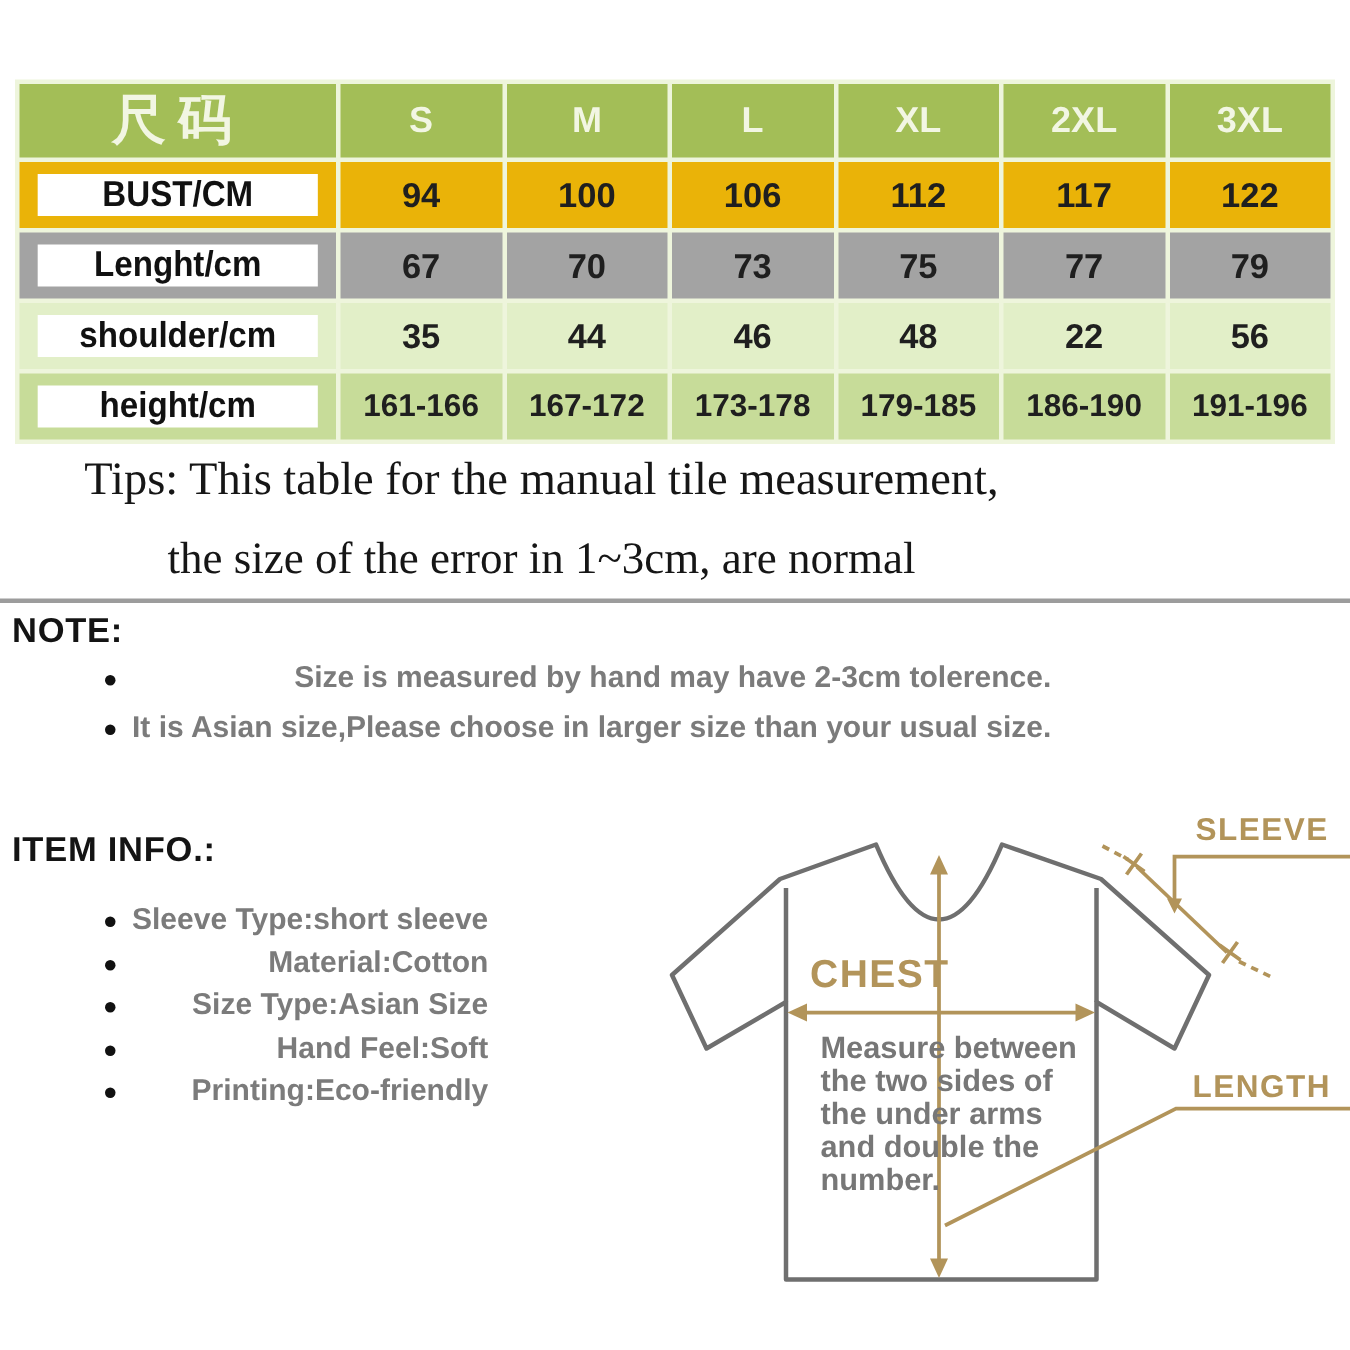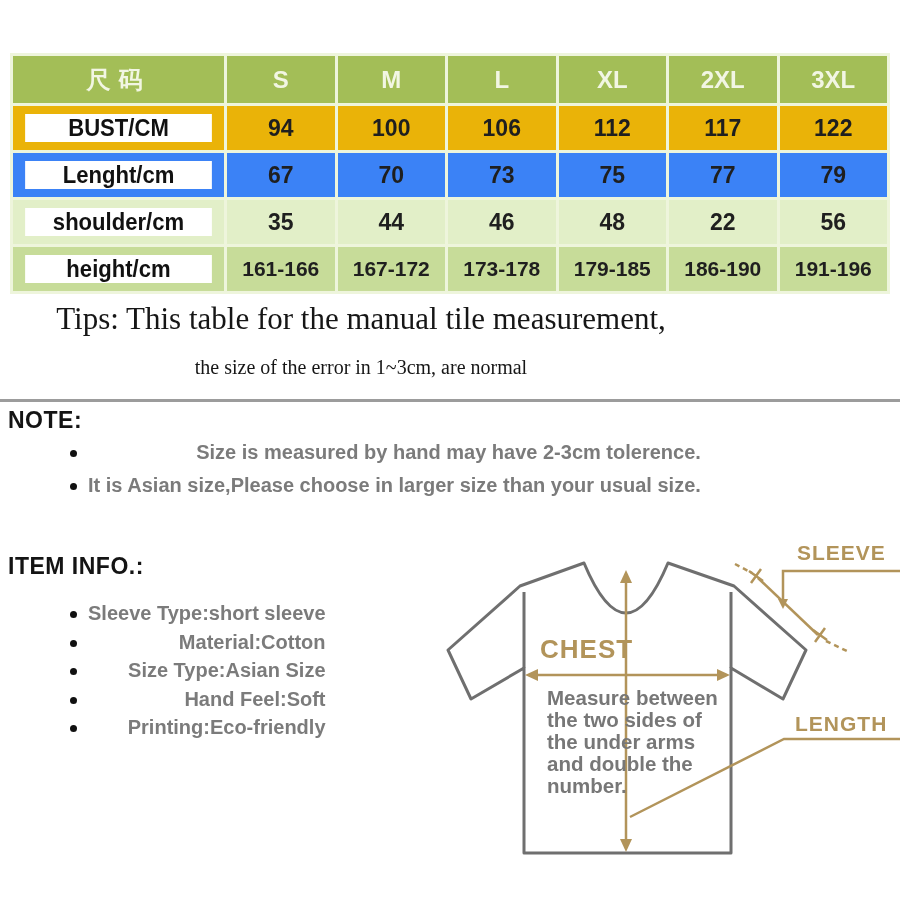--- a/index.html
+++ b/index.html
@@ -9,40 +9,40 @@
   
   .size-table-wrap { position: absolute; left: 10px; top: 53px; width: 880px; }
   table.size-table {
     width: 100%; table-layout: fixed;
     border-collapse: separate; border-spacing: 3px;
     background: #eef5dc;
   }
   table.size-table th, table.size-table td { text-align: center; vertical-align: middle; }
   tr.hdr { height: 47px; }
   tr.hdr th { background: #a3be57; color: #f2f6e3; font-weight: bold; font-size: 24px; }
-  tr.hdr th.cn { font-size: 24px; letter-spacing: 8px; }
+  tr.hdr th.cn { font-size: 36px; letter-spacing: 8px; }
   tr.r { height: 44px; }
   tr.r td { font-weight: bold; font-size: 23px; color: #1f1f1f; }
   tr.r1 td { background: #eab308; }
-  tr.r2 td { background: #3b82f6; }
+  tr.r2 td { background: #a3a3a3; }
   tr.r3 td { background: #e2efc8; }
   tr.r4 td { background: #c7dc99; font-size: 21px; }
   td.lbl { padding: 4px; }
   td.lbl .inner {
     background: #ffffff; width: 100%; height: 100%;
     display: flex; align-items: center; justify-content: center;
     font-weight: bold; font-size: 24px; color: #111;
     transform: scaleX(0.92);
   }
 
   
   .tips { position: absolute; left: 0; top: 301px; width: 722px; text-align: center;
           font-family: "Liberation Serif", serif; color: #161616; }
   .tips .t1 { font-size: 31px; }
-  .tips .t2 { font-size: 20px; margin-top: 19px; }
+  .tips .t2 { font-size: 30px; margin-top: 19px; }
 
   
   .divider { position: absolute; left: 0; top: 399px; width: 900px; height: 3px; background: #9c9c9c; }
 
   
   .note { position: absolute; left: 8px; top: 407px; }
   .item-info { position: absolute; left: 8px; top: 553px; }
   .sec-heading { font-size: 23px; font-weight: bold; color: #141414; letter-spacing: 0.5px; }
   ul.blist { list-style: none; }
   .note ul.blist { margin: 7px 0 0 60px; }

